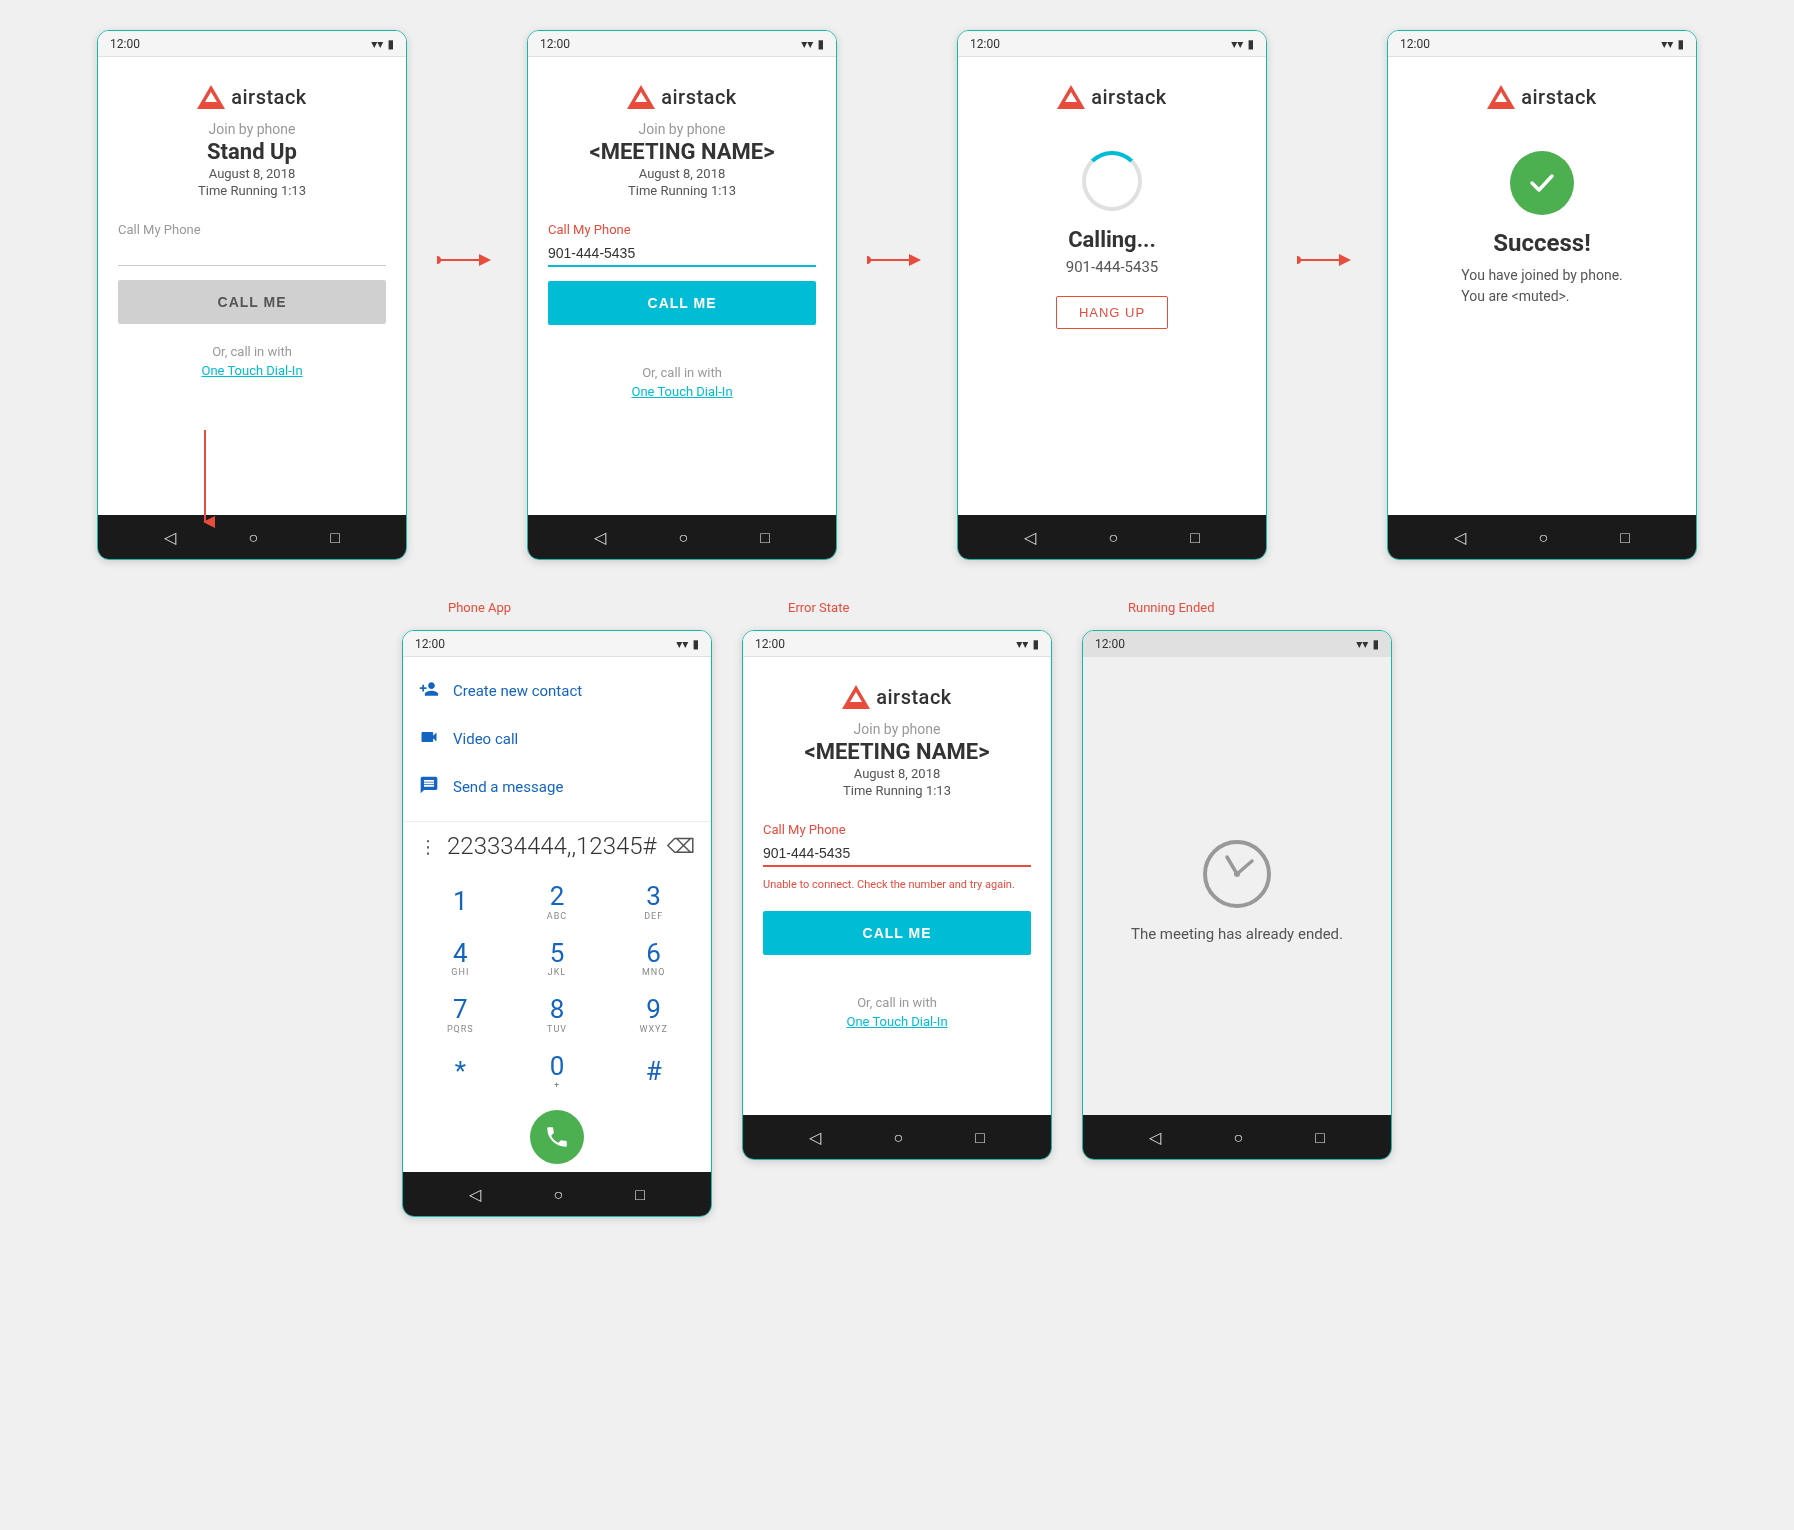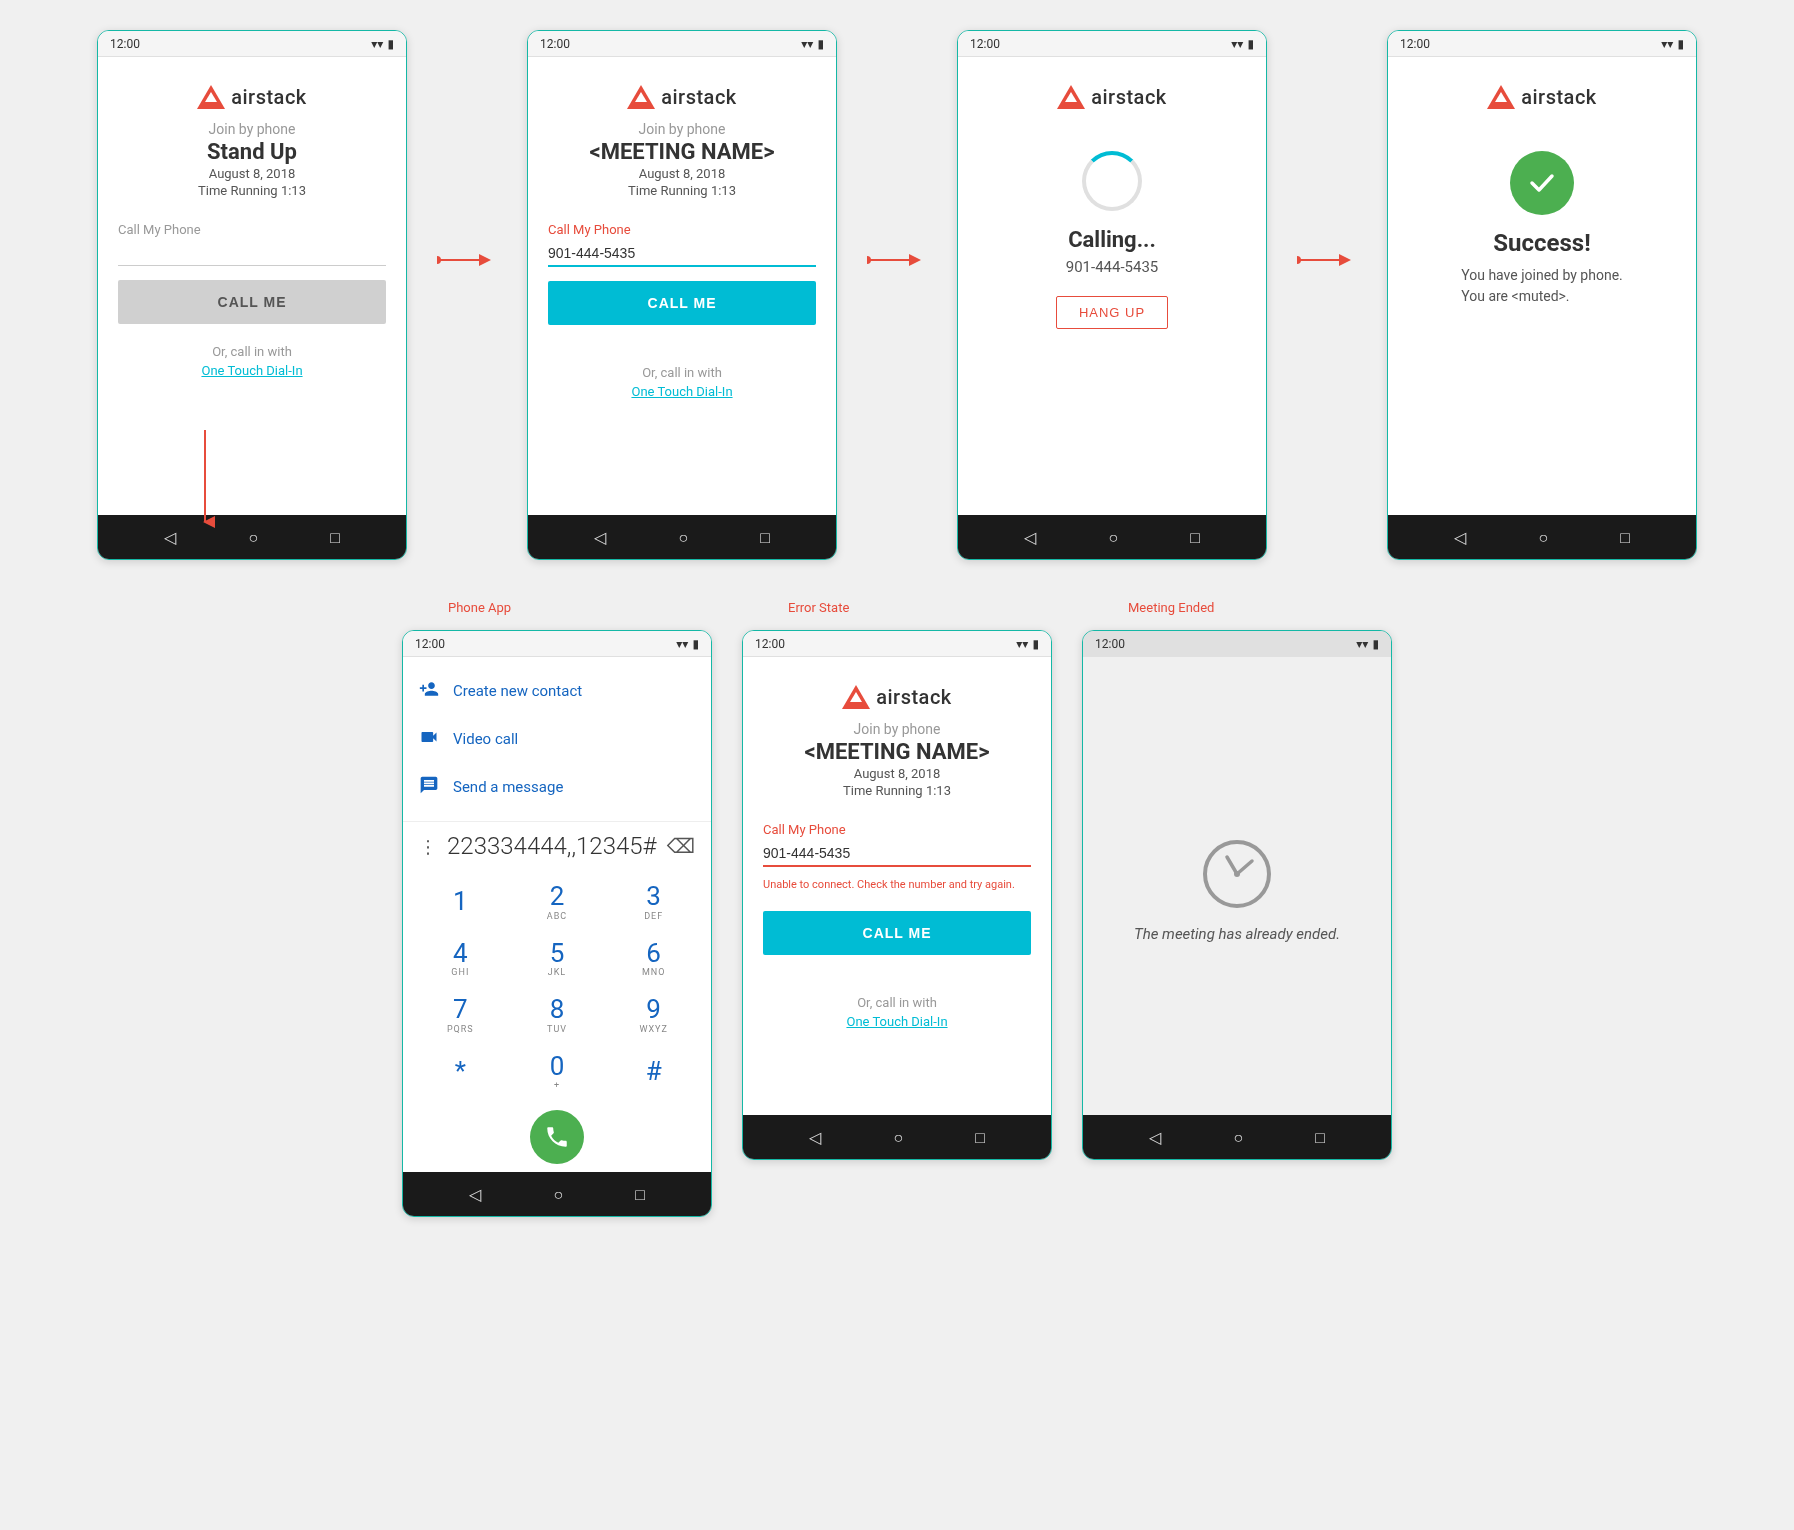--- a/index.html
+++ b/index.html
@@ -353,21 +353,20 @@
     .phone-input.error {
       border-bottom: 2px solid #e74c3c;
     }
     .call-my-phone-label.error-label {
       color: #e74c3c;
     }
     .ended-text {
       font-size: 15px;
       color: #555;
       text-align: center;
-      font-style: italic;
     }
     
     .phone-input.active-input {
       border-bottom: 2px solid #00bcd4;
     }
   </style>
 </head>
 <body>
 
 <div class="main-container">
@@ -692,21 +691,21 @@
         </div>
         <div class="nav-bar">
           <span class="nav-btn">◁</span>
           <span class="nav-btn">○</span>
           <span class="nav-btn">□</span>
         </div>
       </div>
     </div>
 
     <div class="phone-frame-wrapper">
-      <div class="section-label">Meeting Ended</div>
+      <div class="section-label">Running Ended</div>
       <div class="phone-frame" style="background:#f0f0f0;">
         <div class="status-bar" style="background:#e0e0e0;">
           <span>12:00</span>
           <div class="status-icons">
             <span>▾▾</span>
             <span>▮</span>
           </div>
         </div>
         <div class="phone-content" style="background:#f0f0f0;">
           <div style="flex:1; display:flex; flex-direction:column; align-items:center; justify-content:center; padding: 40px 0;">

